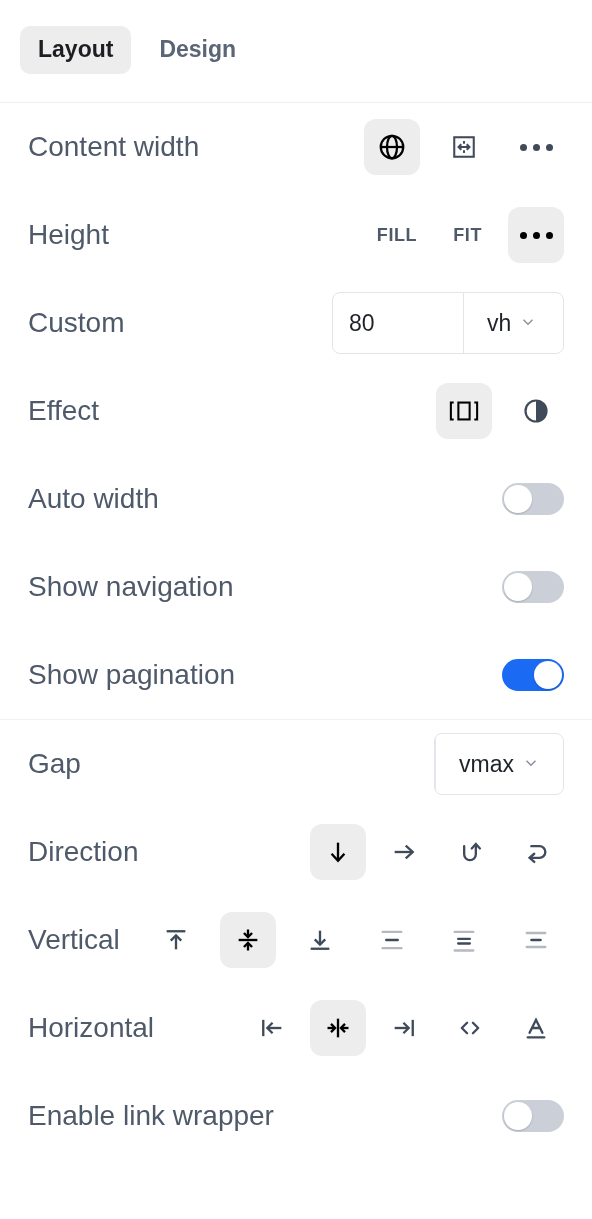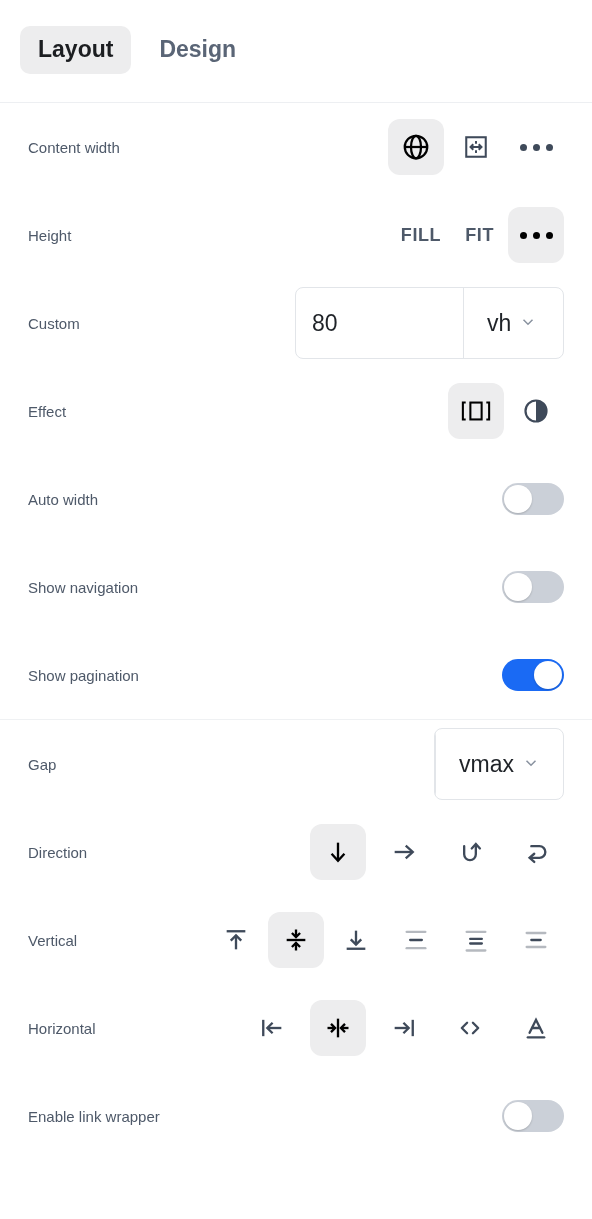--- a/index.html
+++ b/index.html
@@ -38,21 +38,21 @@
 
   
   .section { padding: 0; }
   .row {
     display: flex; align-items: center;
     justify-content: space-between;
     padding: 0 28px;
     height: 88px;
   }
   .row-label {
-    font-size: 15px;
+    font-size: 28px;
     color: #4E5969;
     white-space: nowrap;
   }
   .row-ctl { display: flex; align-items: center; }
 
   .divider { height: 1px; background: #EFF1F3; width: 100%; }
 
   
   .iconbtn {
     width: 56px; height: 56px;
@@ -81,24 +81,23 @@
   }
 
   .dots { display: flex; gap: 6px; align-items: center; }
   .dots i { width: 7px; height: 7px; border-radius: 50%; background: currentColor; display: block; }
 
   
   .field {
     display: flex; align-items: stretch;
     border: 1px solid #E2E5E9;
     border-radius: 8px;
-    height: 72px;
+    height: 62px;
     background: #fff;
     overflow: hidden;
-    gap: 37px;
   }
   .field .num {
     border: none; outline: none;
     font-size: 23px; color: #1F2328;
     padding: 0 16px;
     width: 130px;
     background: transparent;
     font-family: "Liberation Sans", sans-serif;
   }
   .field .unit {
@@ -124,21 +123,21 @@
   .toggle .knob {
     position: absolute; top: 2px; left: 2px;
     width: 28px; height: 28px; border-radius: 50%;
     background: #fff;
     box-shadow: 0 1px 2px rgba(0,0,0,.18);
     transition: left .15s;
   }
   .toggle.on { background: #1A6AF4; }
   .toggle.on .knob { left: 32px; }
 
-  .ctl-group { display: flex; align-items: center; gap: 4px; }
+  .ctl-group { display: flex; align-items: center; gap: 16px; }
   .ctl-group.wide { gap: 10px; }
 </style>
 </head>
 <body>
 
 <div class="panel">
 
   <div class="tabs">
     <div class="tab active">Layout</div>
     <div class="tab">Design</div>

